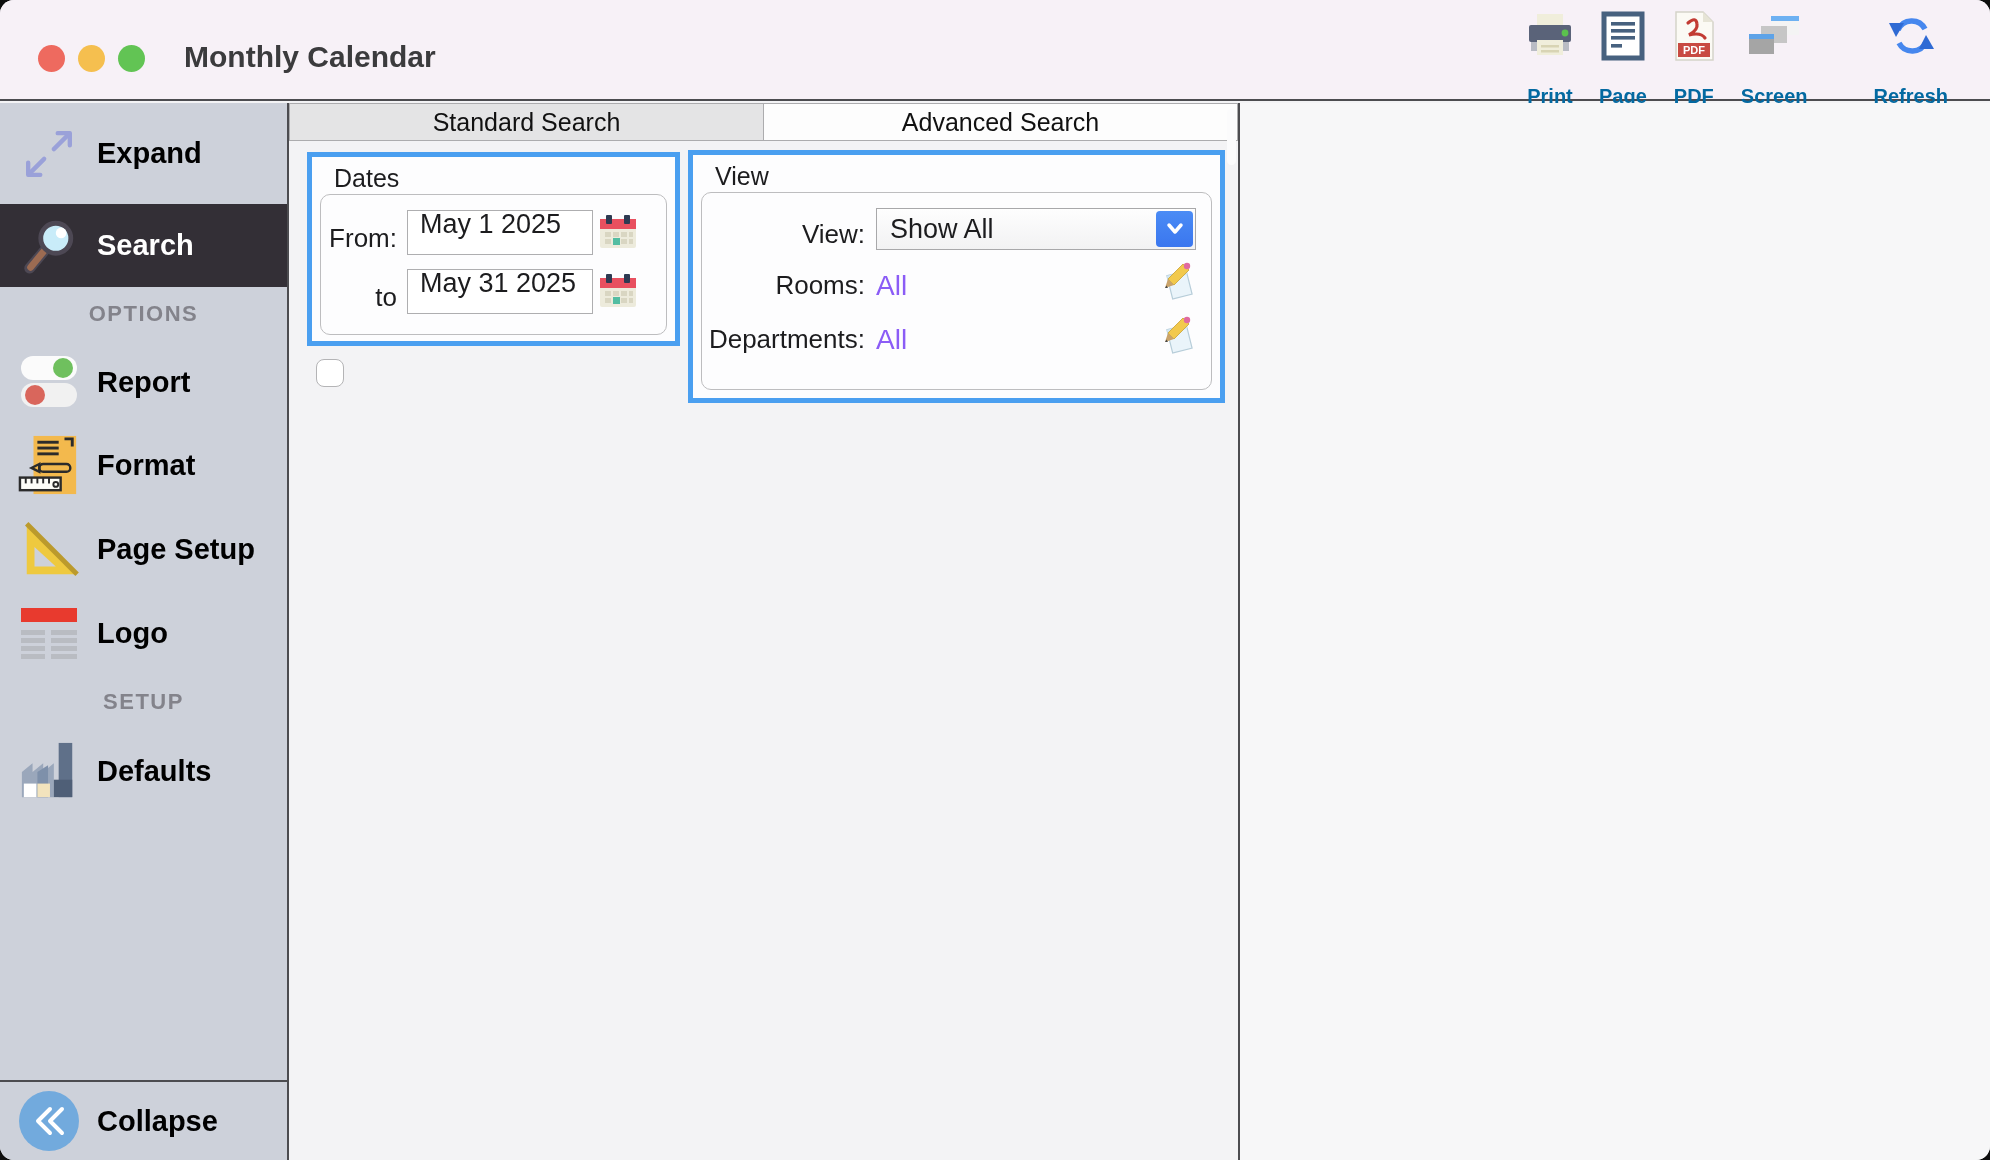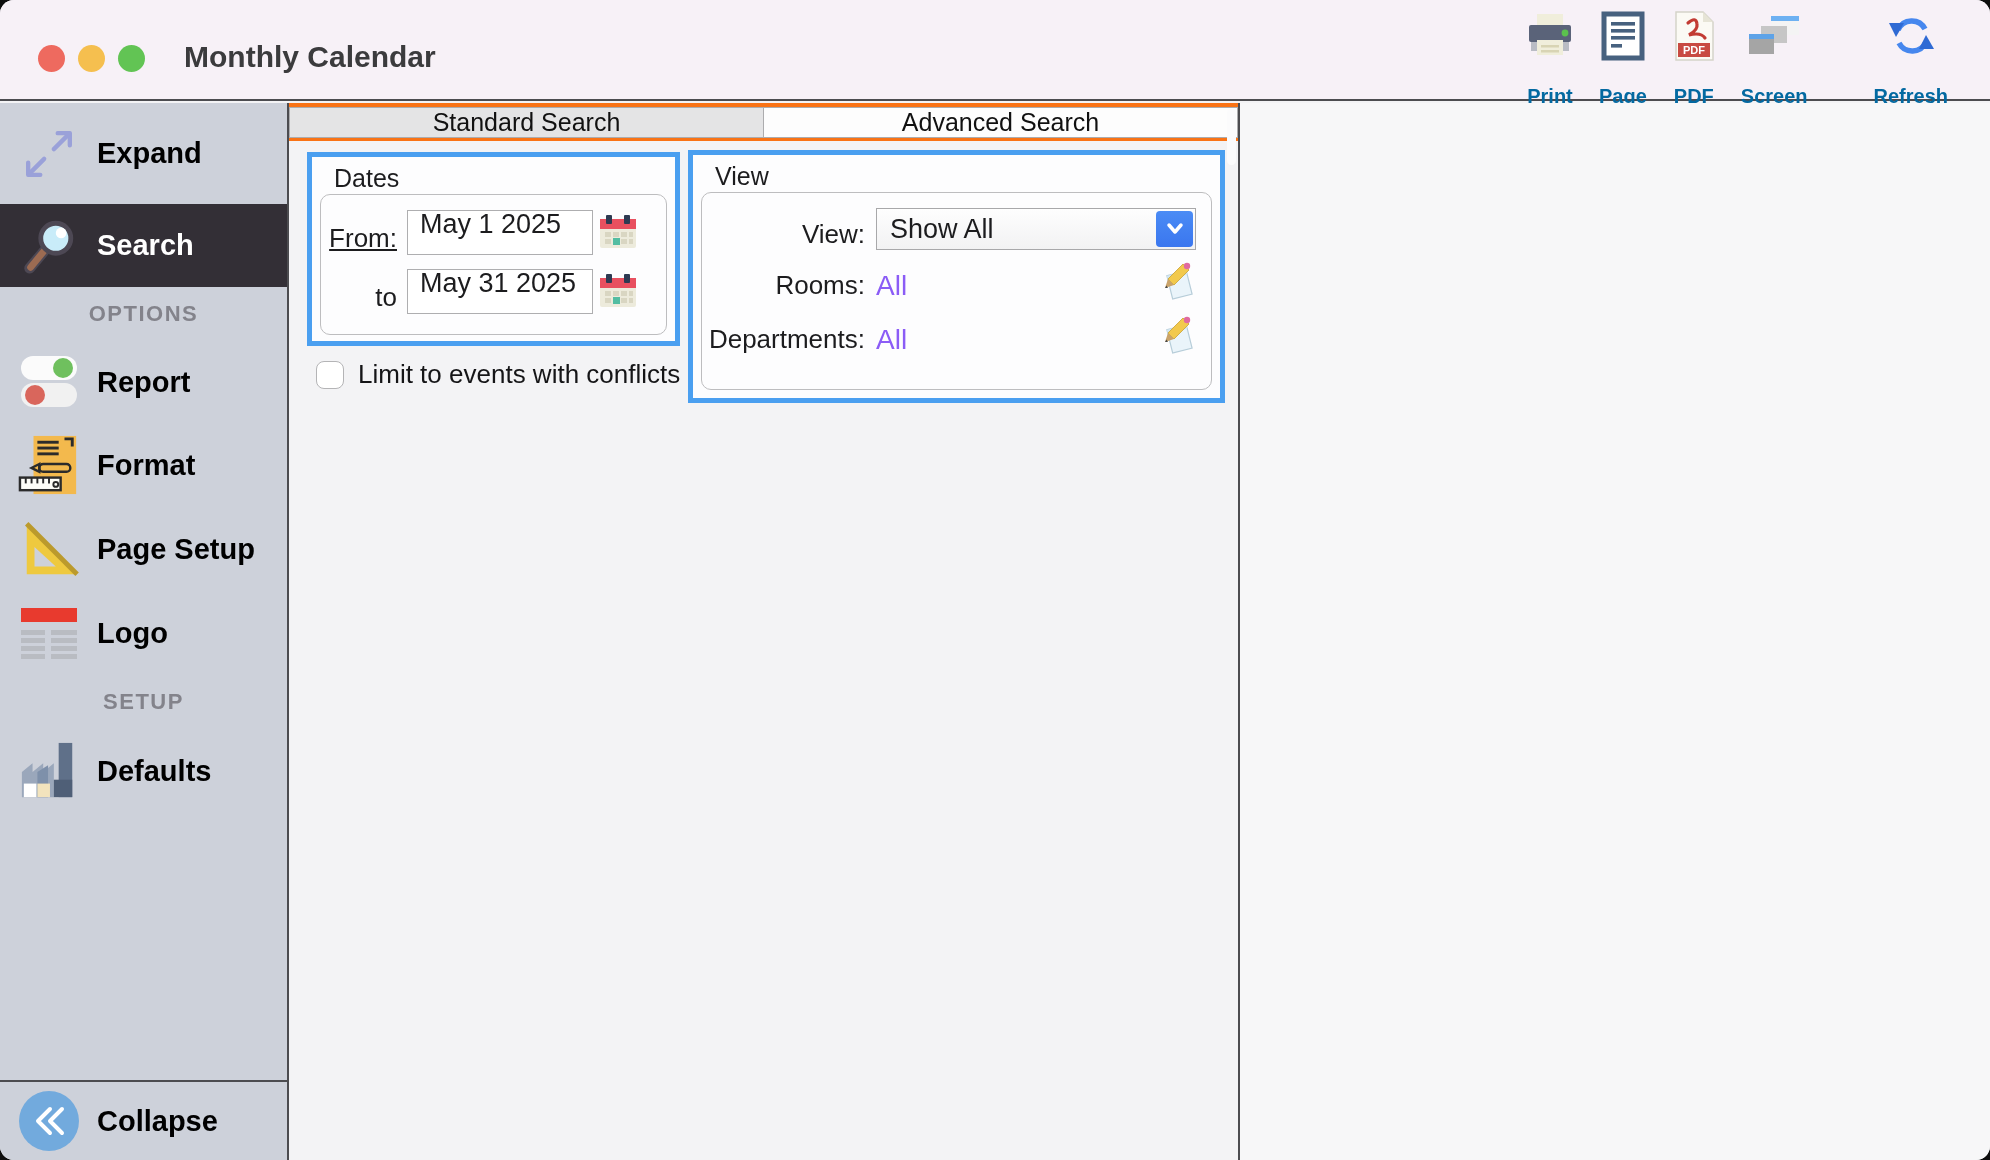--- a/index.html
+++ b/index.html
@@ -41,21 +41,21 @@
   .row-defaults{height:84px;}
   .sb-spacer{flex:1;}
   .sb-divider{height:2px;background:#4c4c50;}
   .row-collapse{height:78px;}
 
   
   .main-left{position:relative;width:949px;flex:0 0 949px;background:#f3f3f5;}
   .right-pane{flex:1;background:#f7f7f8;border-left:2px solid #4c4c50;}
 
   
-  .tabstrip{position:absolute;left:0;top:0;width:100%;height:38px;display:flex;background:#f97316;align-items:center;}
+  .tabstrip{position:absolute;left:0;top:0;width:100%;height:38px;display:flex;background:#ec4899;}
   .tab{flex:1;display:flex;align-items:center;justify-content:center;font-size:25px;color:#111;border:1px solid #acacae;box-sizing:border-box;cursor:default;}
   .tab.inactive{background:#e4e4e5;}
   .tab.active{background:#fdfdfd;margin-left:-1px;}
   .scroll-thumb{position:absolute;right:2px;top:6px;width:9px;height:56px;background:#fbfbfc;border-radius:5px;}
 
   
   .hl-panel{position:absolute;border:5px solid #4a9ff0;background:#fdfdfe;box-sizing:border-box;}
   .panel-dates{left:18px;top:49px;width:373px;height:194px;}
   .panel-view{left:399px;top:47px;width:537px;height:253px;}
   .legend{position:absolute;left:22px;top:7px;font-size:25px;color:#1c1c1e;}
@@ -292,21 +292,21 @@
       <div class="tabstrip">
         <div class="tab inactive">Standard Search</div>
         <div class="tab active">Advanced Search</div>
       </div>
       <div class="scroll-thumb"></div>
 
       <div class="hl-panel panel-dates">
         <div class="legend">Dates</div>
         <div class="fset"></div>
 
-        <div class="flabel" style="left:15px;width:70px;top:66px;text-decoration:underline;">From:</div>
+        <div class="flabel" style="left:15px;width:70px;top:66px;">From:</div>
         <input class="txt-input" style="left: 95px; top: 53px;" type="text" value="May 1 2025">
         <button class="icon-btn" style="left:287px;top:57px;">
           <span>
             <svg width="38" height="36" viewBox="0 0 38 36">
               <rect x="1" y="5" width="36" height="29" rx="2" fill="#edebdc"></rect>
               <rect x="1" y="5" width="36" height="10" fill="#e8505f"></rect>
               <rect x="7" y="1" width="6" height="9" rx="1" fill="#2e3a52"></rect>
               <rect x="25" y="1" width="6" height="9" rx="1" fill="#2e3a52"></rect>
               <g fill="#d9d6c2">
                 <rect x="6" y="18" width="6" height="5"></rect>
@@ -341,21 +341,20 @@
                   <rect x="30" y="25" width="4" height="5"></rect>
               </g>
               <rect x="14" y="24" width="7" height="7" fill="#53bda2"></rect>
             </svg>
           </span>
         </button>
       </div>
 
       <div class="chk-row">
         <div class="checkbox"></div>
-        <div class="chk-label">Limit to events with conflicts</div>
       </div>
 
       <div class="hl-panel panel-view">
         <div class="legend">View</div>
         <div class="fset"></div>
 
         <div class="flabel" style="left:22px;width:150px;top:64px;">View:</div>
         <div class="dropdown">
           <span class="dd-text">Show All</span>
           <span class="dd-btn">

